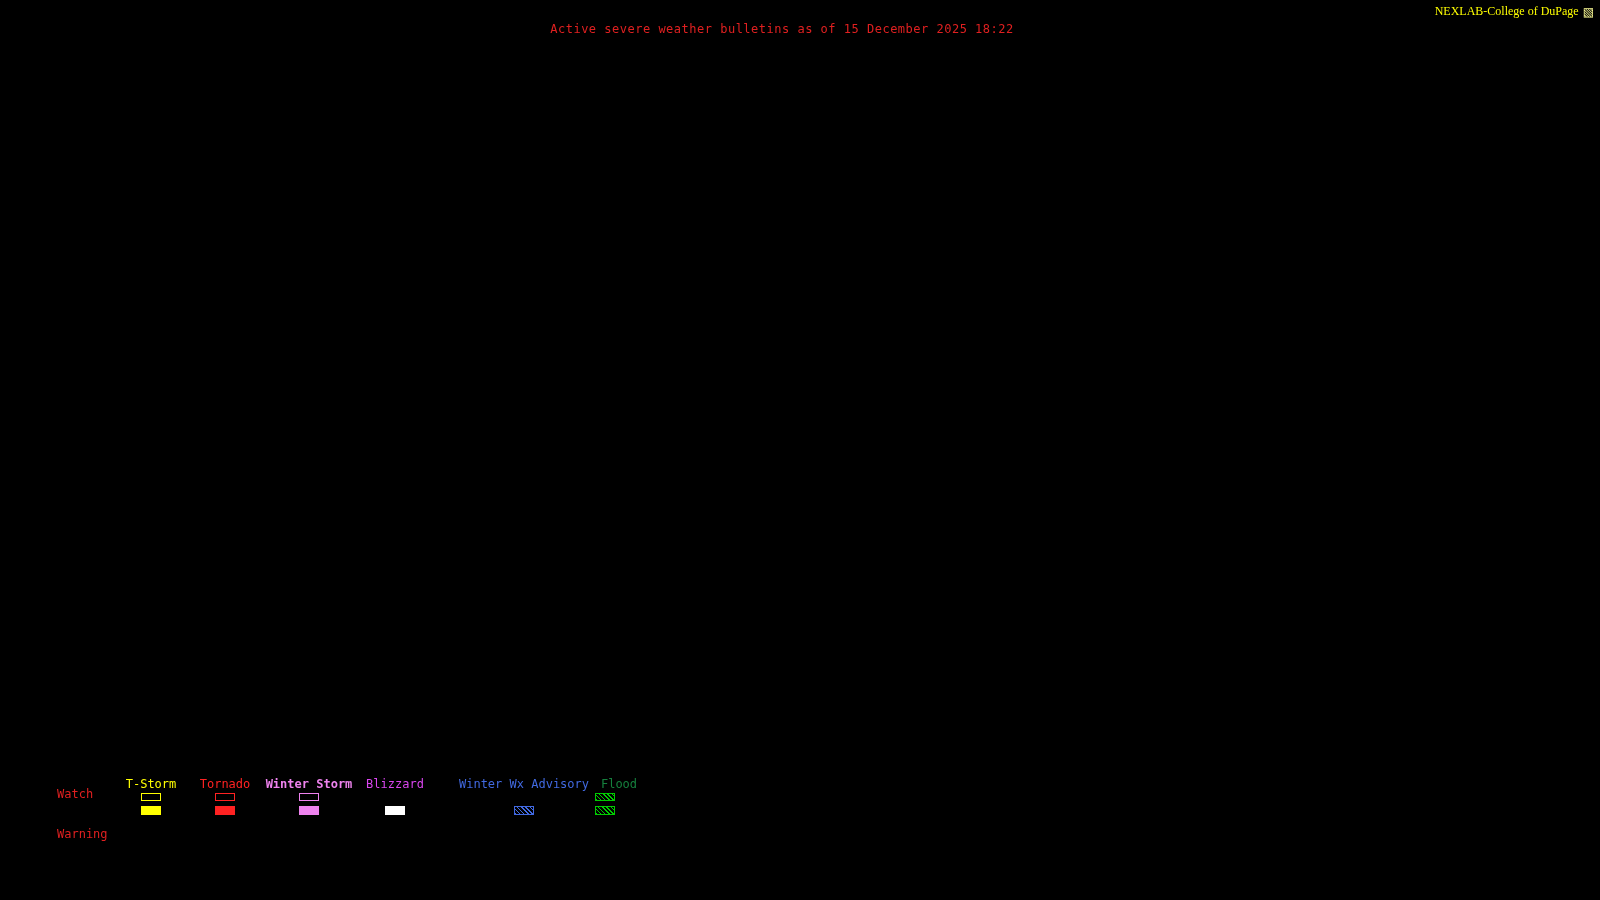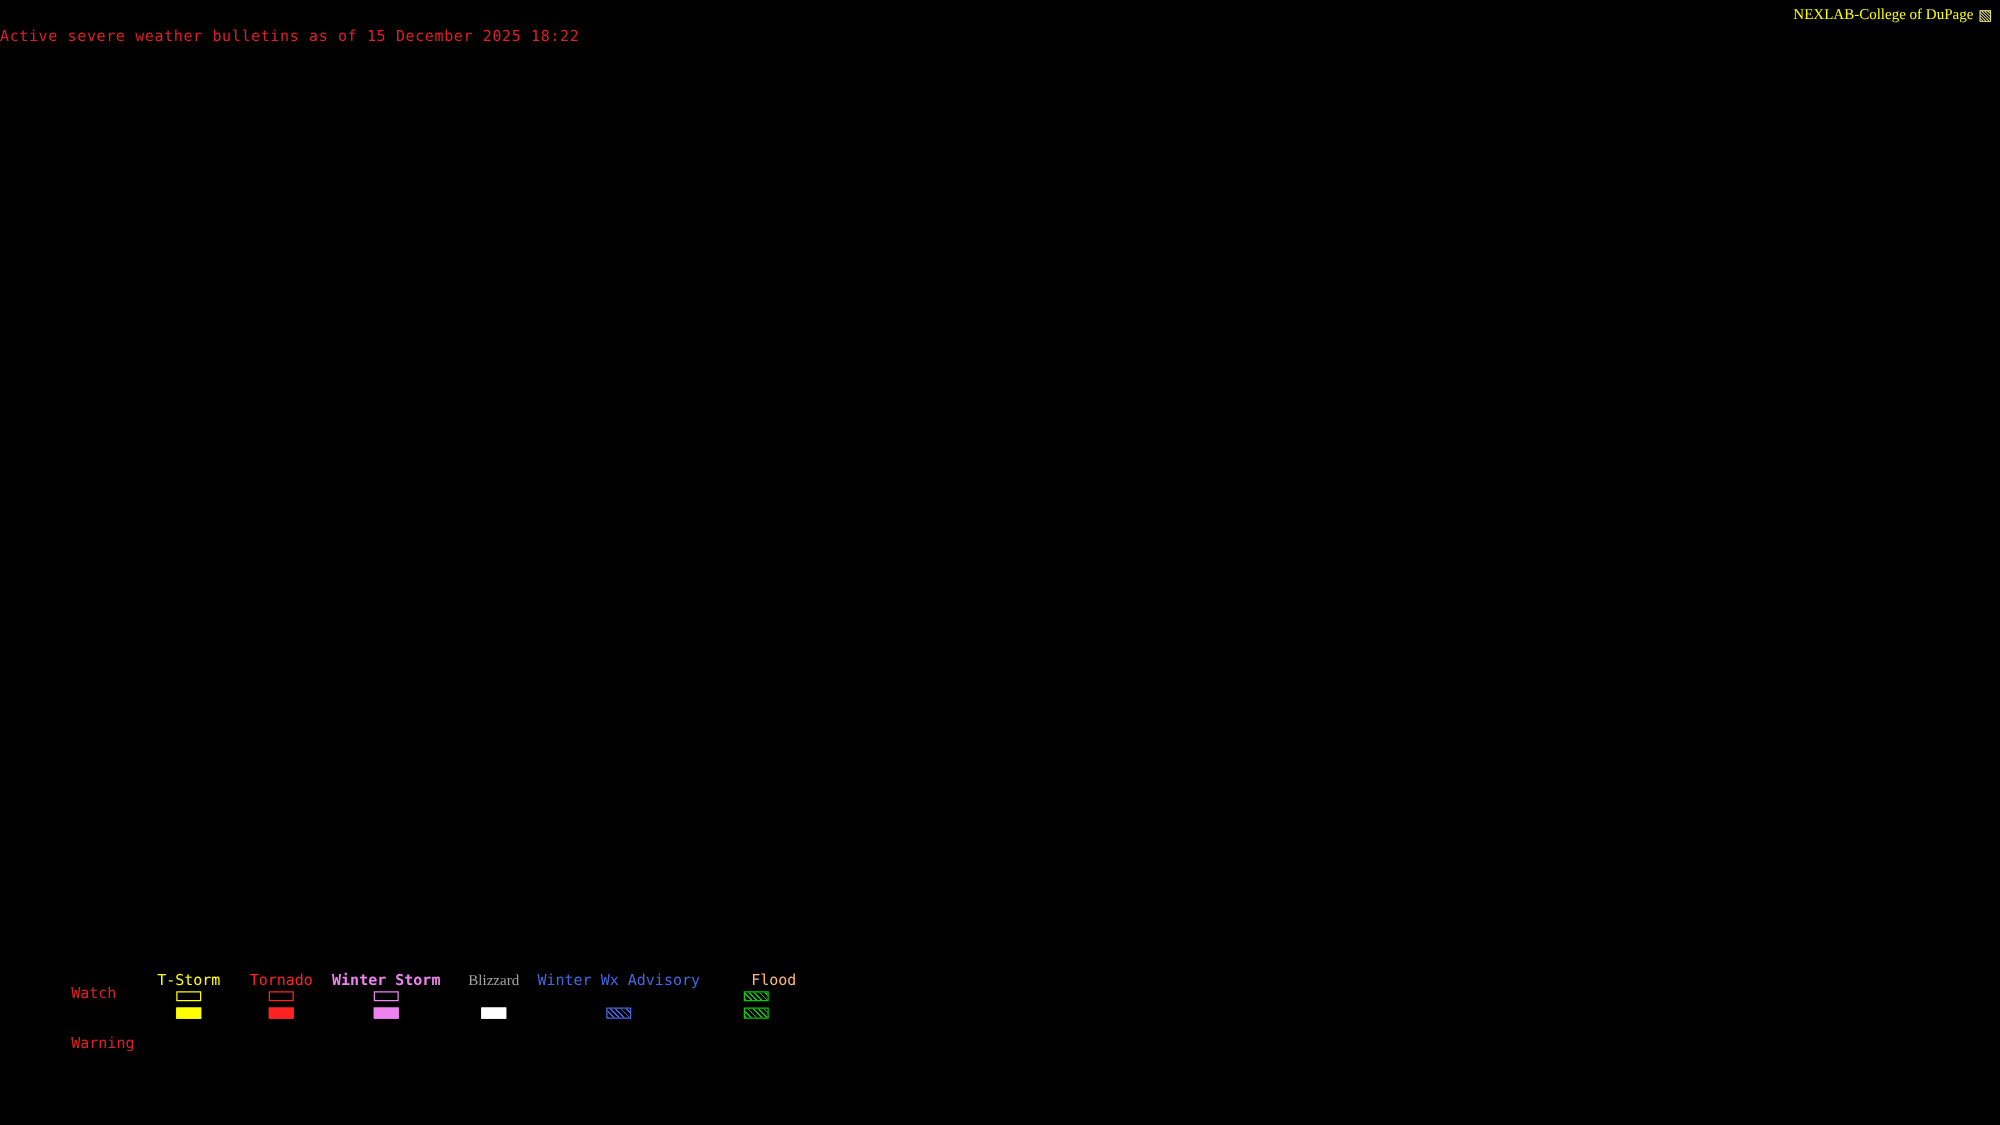--- a/index.html
+++ b/index.html
@@ -5,21 +5,21 @@
   * { margin:0; padding:0; box-sizing:border-box; }
   html,body { width:1600px; height:900px; background:#000; overflow:hidden; }
   body { font-family:"DejaVu Sans Mono","Liberation Mono",monospace; font-size:12px; }
 
   .screen { position:relative; width:1600px; height:900px; background:#000; }
 
   .map-area { position:absolute; inset:0; background:#000; }
 
   .title {
     position:absolute; top:22px; left:0; width:1564px;
-    text-align:left; color:#e02020; letter-spacing:0.5px;
+    text-align:center; color:#e02020; letter-spacing:0.5px;
   }
 
   .brand {
     position:absolute; top:4px; right:6px;
     display:flex; align-items:center; gap:4px;
     color:#ffff00;
     font-family:Liberation Serif, serif;
   }
   .brand-icon { font-size:12px; color:#fdfd96; line-height:1; }
 
@@ -73,31 +73,31 @@
       <span class="box warning-box" style="border-color: rgb(255, 34, 34); background: rgb(255, 34, 34);"></span>
     </div>
 
     <div class="col" style="left:263px;width:92px">
       <span class="col-label" style="color: rgb(238, 130, 238); font-weight: bold;">Winter Storm</span>
       <span class="box watch-box" style="border-color: rgb(238, 130, 238);"></span>
       <span class="box warning-box" style="border-color: rgb(238, 130, 238); background: rgb(238, 130, 238);"></span>
     </div>
 
     <div class="col" style="left:364px;width:62px">
-      <span class="col-label" style="color: #a3a3a3; font-family: Liberation Serif, serif;">Blizzard</span>
+      <span class="col-label" style="color: #d946ef;">Blizzard</span>
       <span class="box watch-box" style="visibility: hidden;"></span>
       <span class="box warning-box" style="border-color: rgb(255, 255, 255); background: rgb(255, 255, 255);"></span>
     </div>
 
-    <div class="col" style="left:428px;width:134px">
+    <div class="col" style="left:457px;width:134px">
       <span class="col-label" style="color: rgb(65, 105, 225);">Winter Wx Advisory</span>
       <span class="box watch-box" style="visibility: hidden;"></span>
       <span class="box warning-box" style="border-color: rgb(65, 105, 225); background-image: repeating-linear-gradient(45deg, rgb(65, 105, 225) 0px, rgb(65, 105, 225) 1px, transparent 1px, transparent 3px);"></span>
     </div>
 
     <div class="col" style="left:583px;width:44px">
-      <span class="col-label" style="color: #fdba74; margin-left: 28px;">Flood</span>
+      <span class="col-label" style="color: #15803d; margin-left: 28px;">Flood</span>
       <span class="box watch-box" style="border-color: rgb(0, 204, 0); background-image: repeating-linear-gradient(45deg, rgb(0, 204, 0) 0px, rgb(0, 204, 0) 1px, transparent 1px, transparent 3px);"></span>
       <span class="box warning-box" style="border-color: rgb(0, 204, 0); background-image: repeating-linear-gradient(45deg, rgb(0, 204, 0) 0px, rgb(0, 204, 0) 1px, transparent 1px, transparent 3px);"></span>
     </div>
   </div>
 
 </div>
 
 </body></html>

